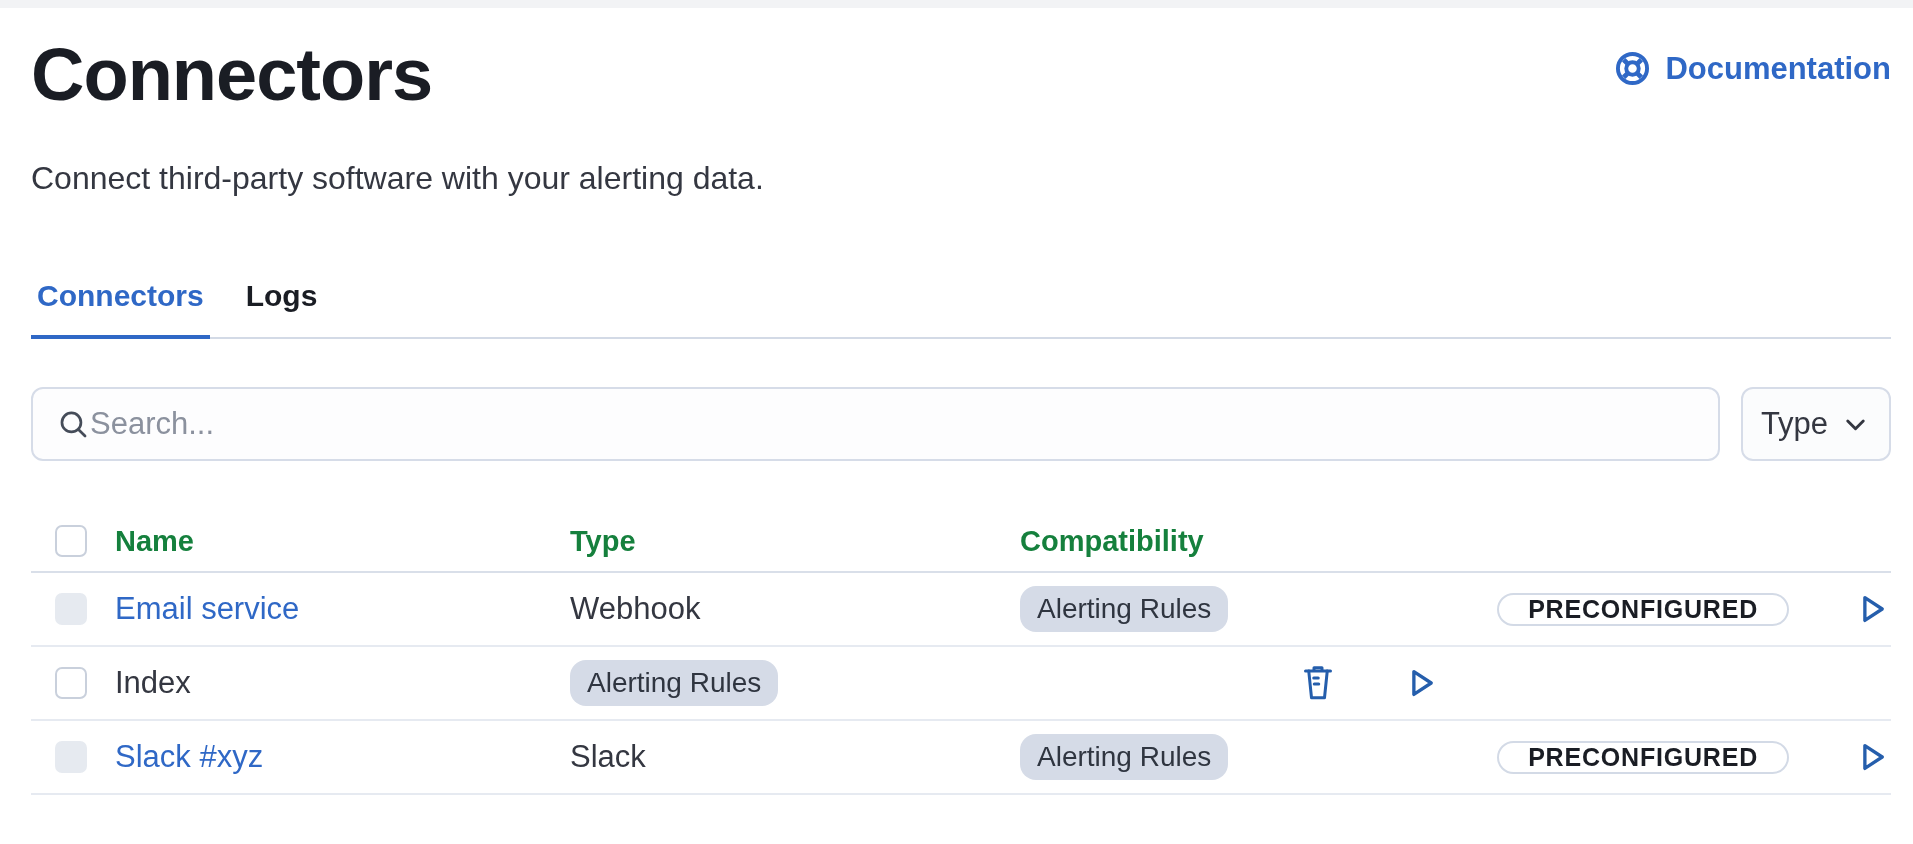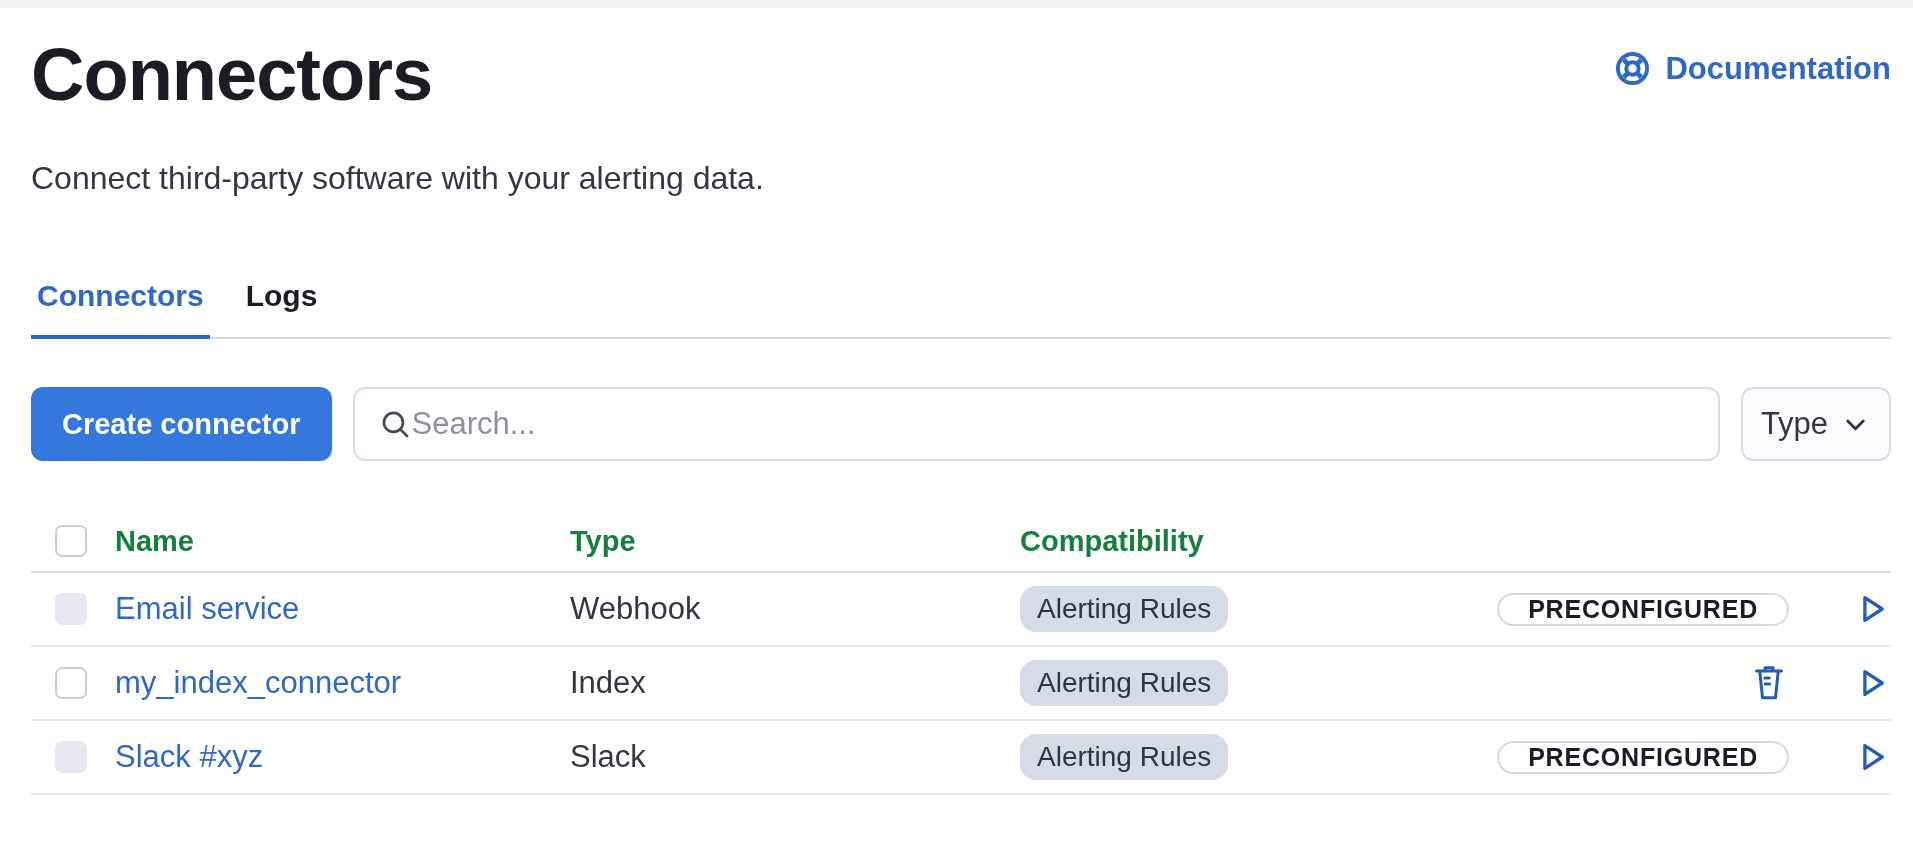--- a/index.html
+++ b/index.html
@@ -110,21 +110,20 @@
   </div>
 
   <div class="subtitle">Connect third-party software with your alerting data.</div>
 
   <div class="tabs">
     <div class="tab selected">Connectors</div>
     <div class="tab">Logs</div>
   </div>
 
   <div class="toolbar">
-    <button class="create-btn">Create connector</button>
     <div class="search-box">
       <span>
         <svg width="33" height="33" viewBox="0 0 16 16" fill="none" stroke="#454c59" stroke-width="1.3" stroke-linecap="round">
           <circle cx="7" cy="7" r="4.6"></circle>
           <path d="M10.4 10.4 L13.6 13.6"></path>
         </svg>
       </span>
       <input type="text" placeholder="Search..." style="">
     </div>
     <button class="type-btn">
@@ -165,21 +164,20 @@
             </svg>
           </span>
         </button>
       </div>
     </div>
 
     <div class="trow tbody-row">
       <div>
           <div class="checkbox"></div>
         </div>
-      <div><a class="name-link">my_index_connector</a></div>
       <div class="type-text">Index</div>
       <div><span class="compat-badge">Alerting Rules</span></div>
       <div class="actions">
         <button class="icon-btn">
           <span>
             <svg width="40" height="40" viewBox="0 0 16 16" fill="none" stroke="#255eac" stroke-width="1.2" stroke-linecap="round" stroke-linejoin="round">
               <path d="M6.4 3 V1.9 H9.6 V3"></path>
               <path d="M3 3.2 H13"></path>
               <path d="M4.3 3.2 L5.4 13.9 H10.6 L11.7 3.2"></path>
               <path d="M6.3 6 H8.1 M6.5 8.4 H8.3"></path>

